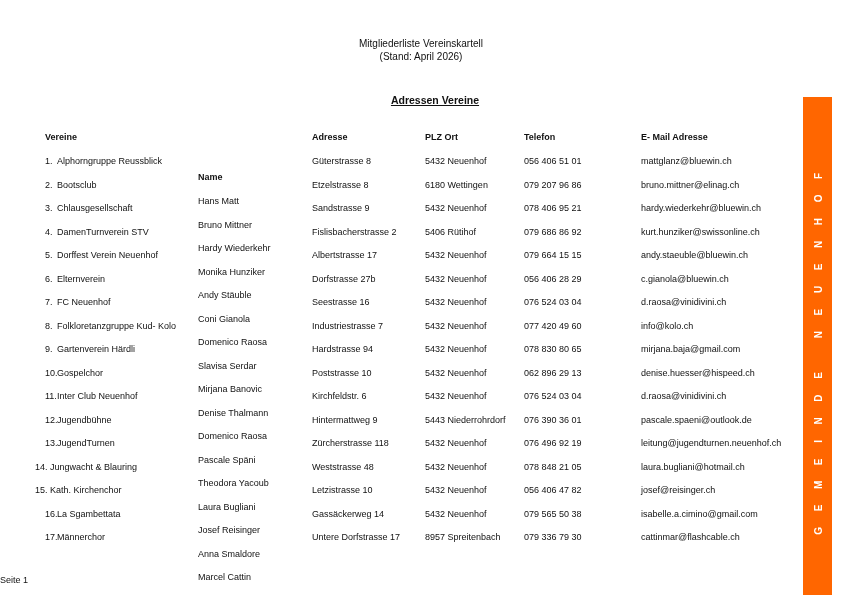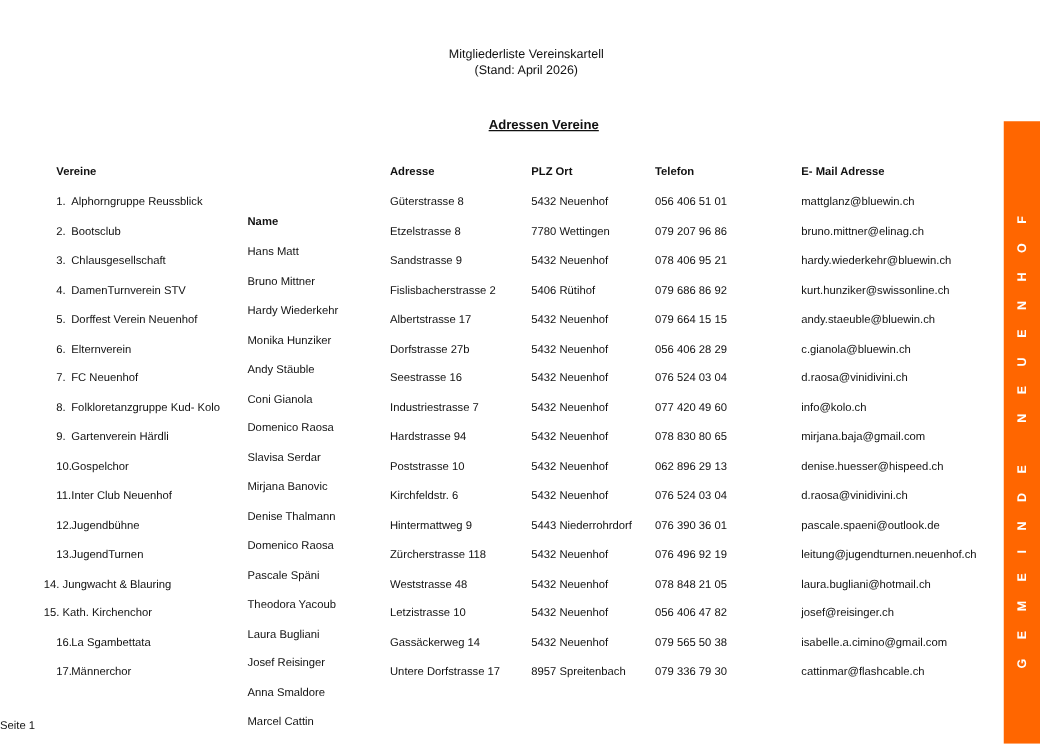--- a/index.html
+++ b/index.html
@@ -114,21 +114,21 @@
         <span class="cell c-addr">Güterstrasse 8</span>
         <span class="cell c-plz">5432 Neuenhof</span>
         <span class="cell c-tel">056 406 51 01</span>
         <span class="cell c-mail">mattglanz@bluewin.ch</span>
       </div>
       <div class="row">
         <span class="cell c-num">2.</span>
         <span class="cell c-verein">Bootsclub</span>
         <span class="cell c-name">Bruno Mittner</span>
         <span class="cell c-addr">Etzelstrasse 8</span>
-        <span class="cell c-plz">7780 Wettingen</span>
+        <span class="cell c-plz">6180 Wettingen</span>
         <span class="cell c-tel">079 207 96 86</span>
         <span class="cell c-mail">bruno.mittner@elinag.ch</span>
       </div>
       <div class="row">
         <span class="cell c-num">3.</span>
         <span class="cell c-verein">Chlausgesellschaft</span>
         <span class="cell c-name">Hardy Wiederkehr</span>
         <span class="cell c-addr">Sandstrasse 9</span>
         <span class="cell c-plz">5432 Neuenhof</span>
         <span class="cell c-tel">078 406 95 21</span>

